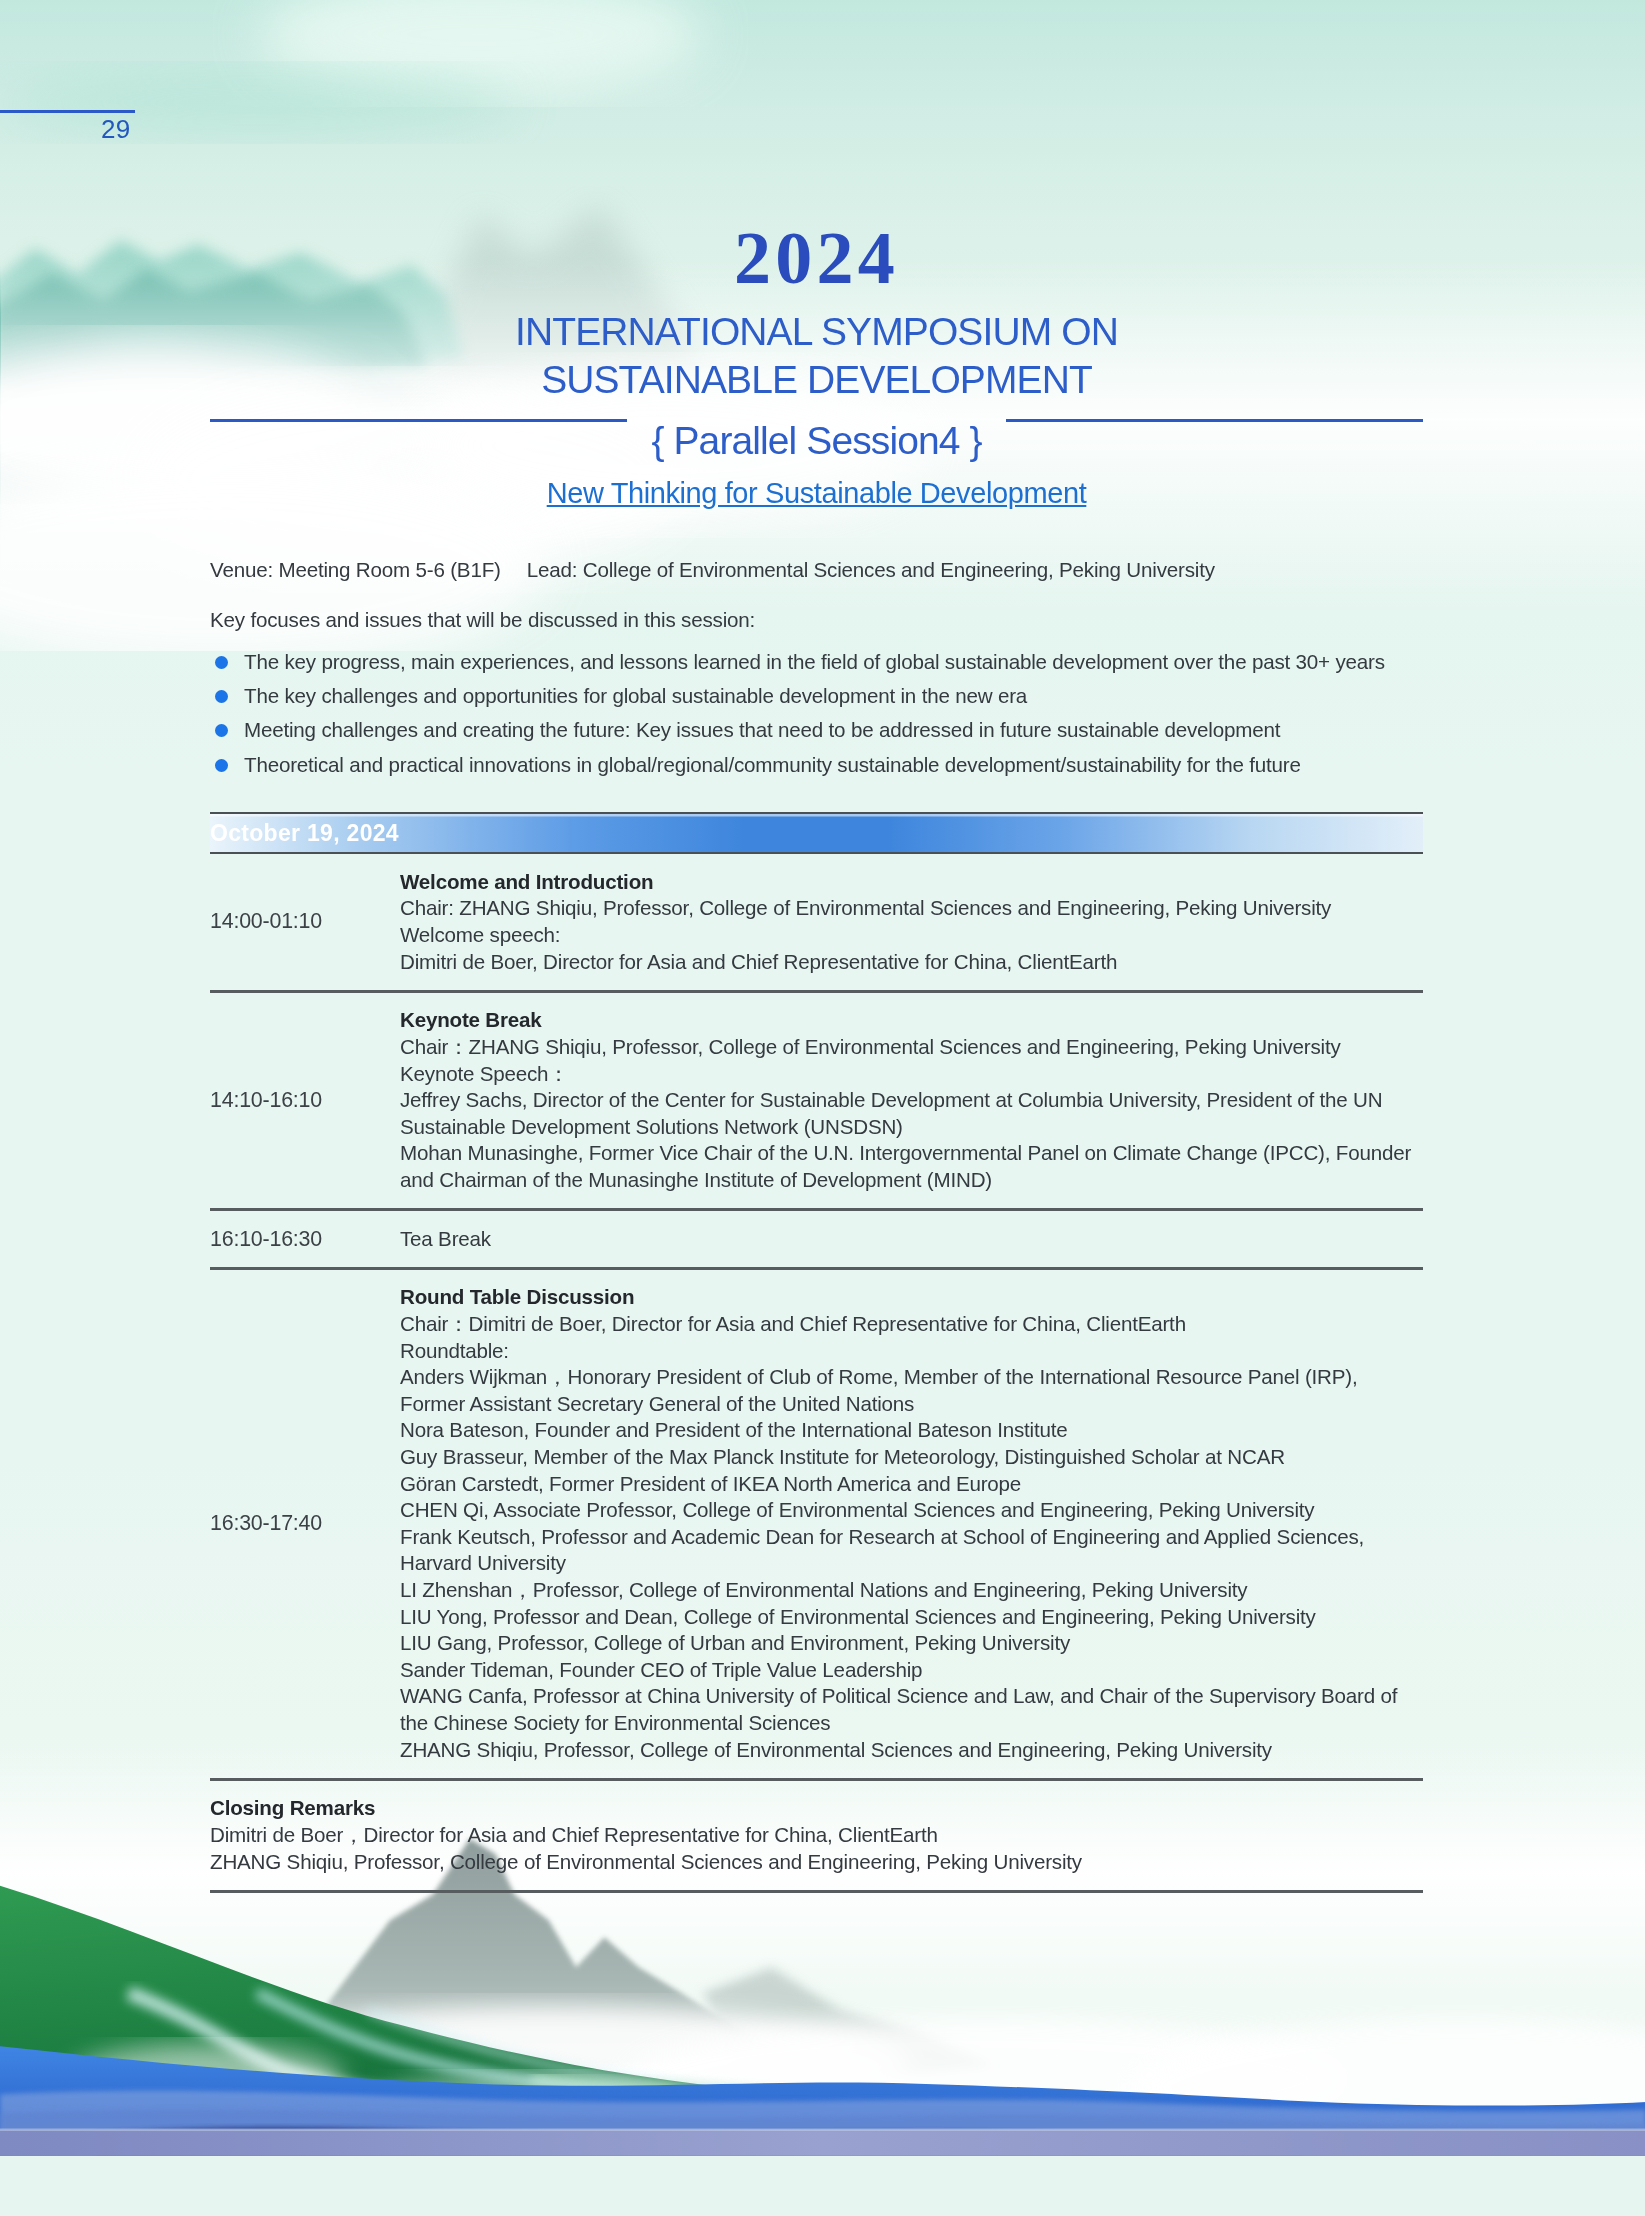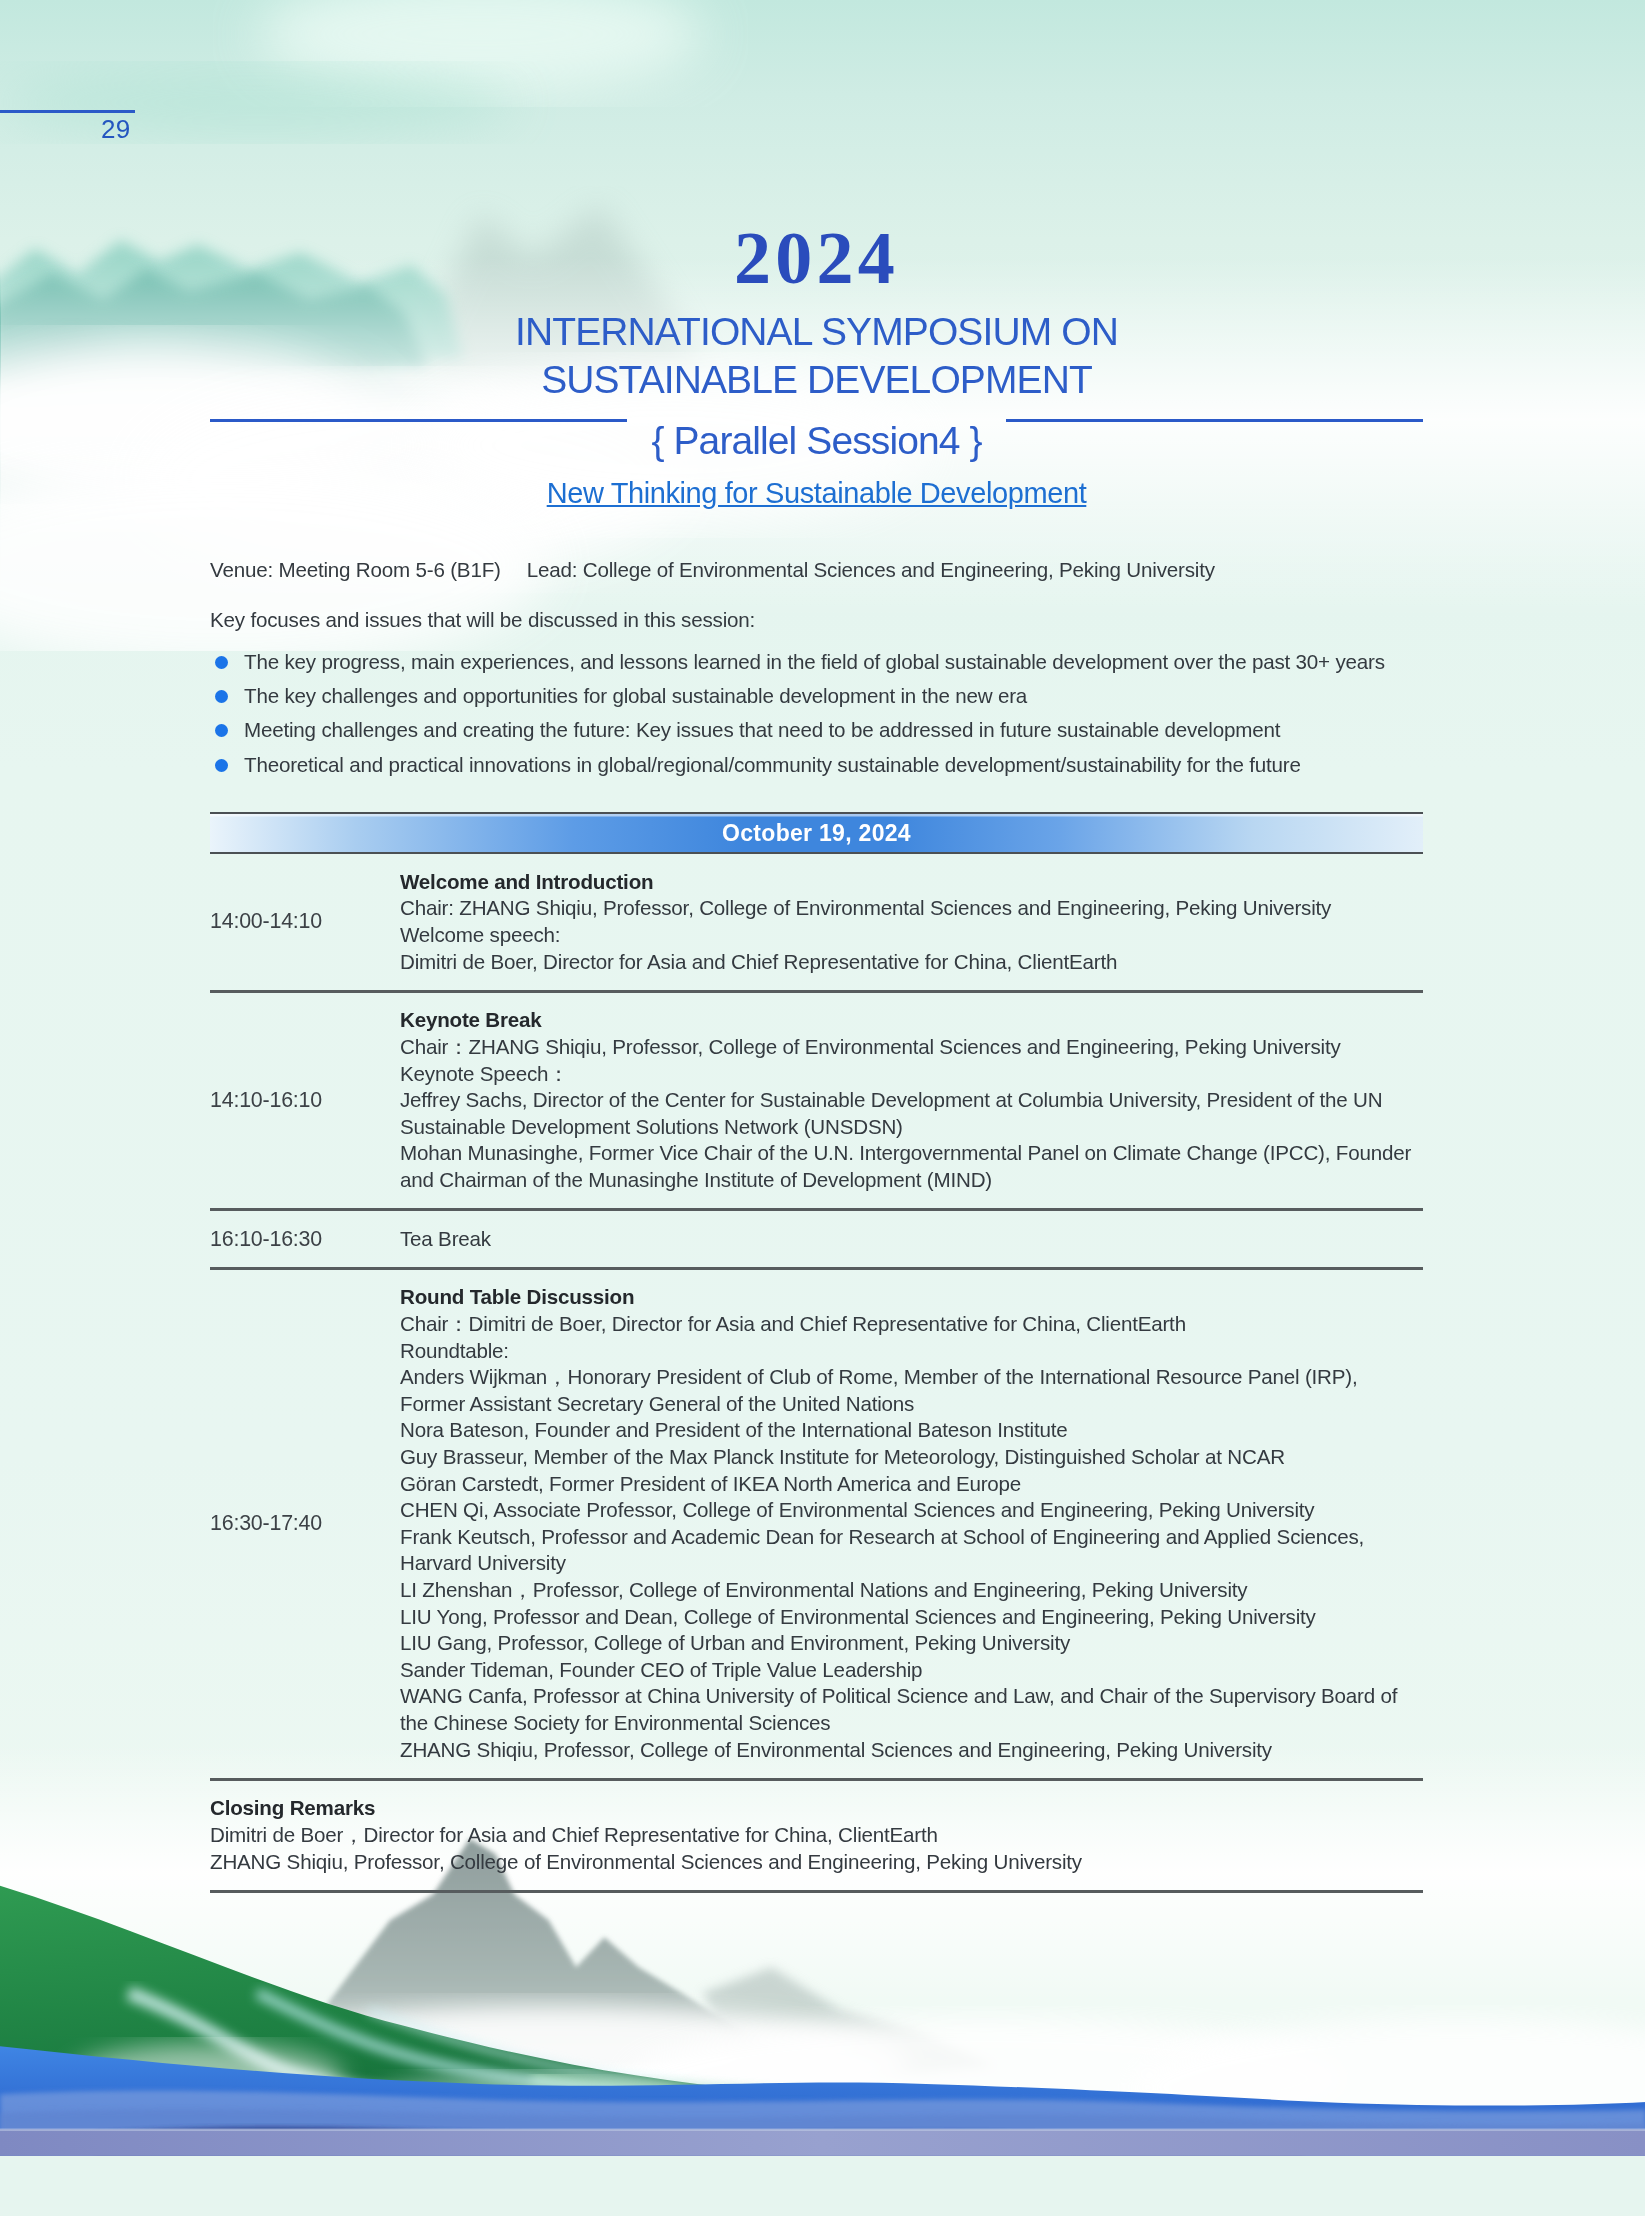--- a/index.html
+++ b/index.html
@@ -35,21 +35,21 @@
   .intro{margin-top:48px;color:#343a40;}
   .venue{margin:0;font-size:20.6px;letter-spacing:-0.2px;}
   .venue .lead-part{margin-left:26px;}
   .focus-heading{margin:26px 0 0 0;font-size:20.6px;letter-spacing:-0.2px;}
   ul.bullets{list-style:none;margin:17px 0 0 0;padding:0;}
   ul.bullets li{position:relative;padding-left:34px;margin-top:7.7px;font-size:20.6px;line-height:26.6px;letter-spacing:-0.2px;max-width:1191px;}
   .dot{position:absolute;left:5.1px;top:6.9px;width:13px;height:13px;border-radius:50%;background:#1b74e8;}
 
   
   .schedule{margin-top:34px;}
-  .banner{position:relative;height:38px;line-height:38px;text-align:center;
+  .banner{position:relative;height:38px;line-height:38px;
     border-top:2.6px solid #4b5054;border-bottom:2.6px solid #4b5054;
     background:linear-gradient(90deg,#eaf4fb 0%,#a9cdf0 12%,#5d9ce6 30%,#3e86dd 44%,#3e86dd 56%,#6aa4e8 70%,#b9d7f2 86%,#e2eff9 100%);
     box-shadow:inset 0 2.6px 0 rgba(255,255,255,.55);}
   .banner span{color:#ffffff;font-size:23px;font-weight:bold;letter-spacing:0.3px;}
   .srow{display:flex;border-bottom:3.4px solid #575c5e;padding:14.6px 0;}
   .srow .time{width:190px;flex:0 0 190px;display:flex;align-items:center;font-size:21.4px;color:#3c4146;letter-spacing:-0.2px;}
   .srow .cell{flex:1;min-width:0;color:#343a40;}
   .rtitle{font-size:20.6px;line-height:26.6px;font-weight:bold;color:#24282c;letter-spacing:-0.2px;}
   .srow.plain .rtitle{font-weight:400;color:#343a40;}
   .line{font-size:20.6px;line-height:26.6px;letter-spacing:-0.2px;}
@@ -210,21 +210,21 @@
         </ul>
     </section>
 
     <section class="schedule">
       <div class="banner">
         <span>October 19, 2024</span>
       </div>
       <div class="rows">
 
           <div class="srow">
-            <div class="time">14:00-14:10</div>
+            <div class="time">14:00-01:10</div>
             <div class="cell">
               <div class="rtitle">Welcome and Introduction</div>
               <div class="lines">
 
                   <div class="line">Chair: ZHANG Shiqiu, Professor, College of Environmental Sciences and Engineering, Peking University</div>
 
                   <div class="line">Welcome speech:</div>
 
                   <div class="line">Dimitri de Boer, Director for Asia and Chief Representative for China, ClientEarth</div>
                 </div>

